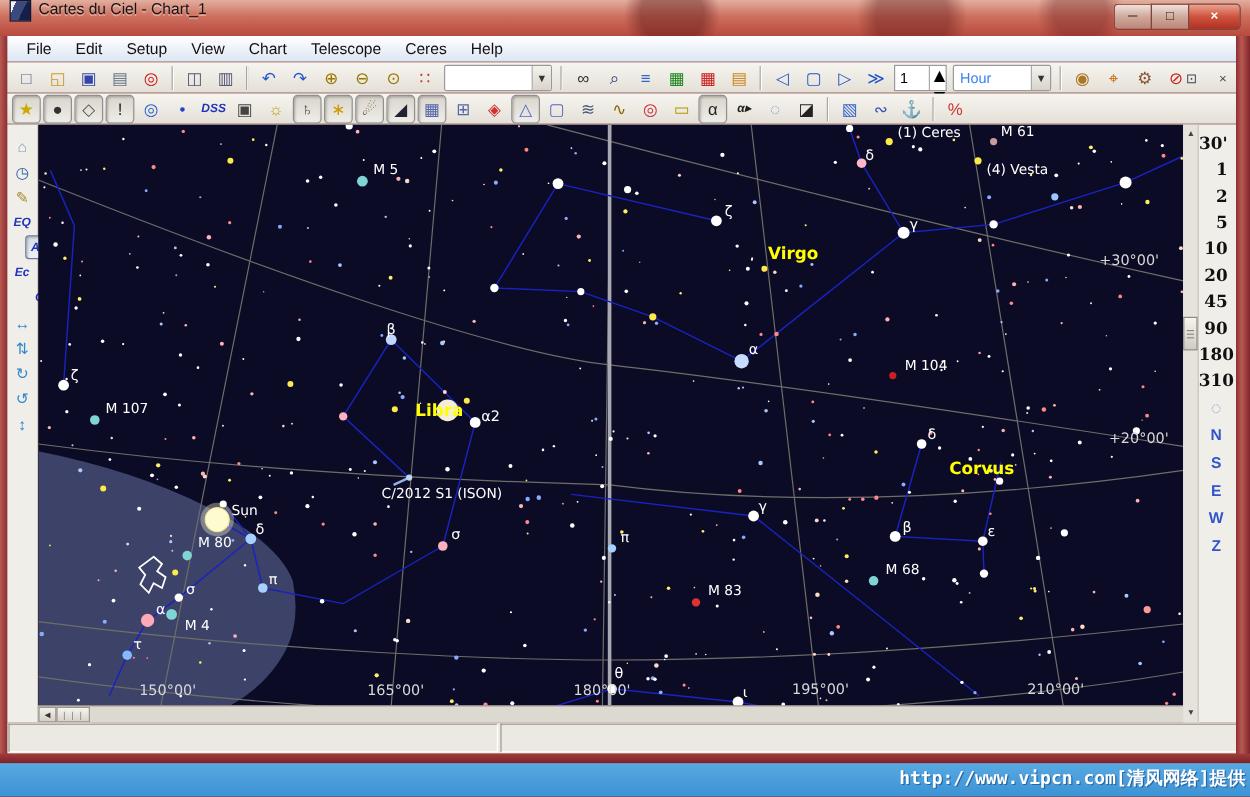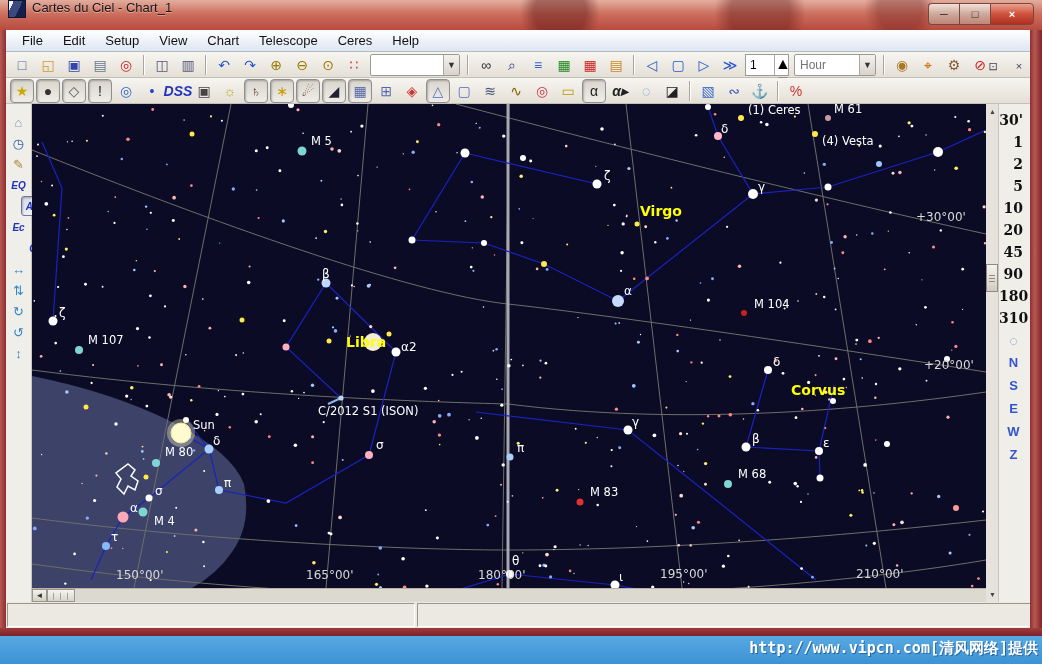--- a/index.html
+++ b/index.html
@@ -28,27 +28,27 @@
     background:linear-gradient(#ffffff,#dde6f3);border-bottom:1px solid #b9b9b9;
     display:flex;align-items:center;padding-left:6px;box-sizing:border-box;}
   .menu-item{padding:2px 10px;font-size:13px;color:#111;}
   
   .toolbar{position:absolute;left:6px;width:1030px;height:26px;
     background:linear-gradient(#f7f5f0,#e4e0d7);border-bottom:1px solid #c3bfb4;
     display:flex;align-items:center;padding:0 3px;box-sizing:border-box;}
   #toolbar-main{top:52px;} #toolbar-objects{top:78px;}
   .tbtn{width:22px;height:22px;margin:0 1px;display:flex;align-items:center;justify-content:center;
     font-size:14px;line-height:1;border:1px solid transparent;border-radius:3px;flex:0 0 auto;}
-  .tbtn.small-glyph{font-size:14px;font-weight:bold;font-style:italic;}
+  .tbtn.small-glyph{font-size:10px;font-weight:bold;font-style:italic;}
   .tbtn.pressed{border:1px solid #8f8f8f;border-radius:4px;
     background:linear-gradient(#d9d5cd,#efede7);box-shadow:inset 1px 1px 2px rgba(0,0,0,.25);}
   .tsep{width:1px;height:20px;background:#aaa69c;border-right:1px solid #fff;margin:0 4px;flex:0 0 auto;}
   .tcombo{height:20px;background:#fff;border:1px solid #9a9a9a;border-radius:2px;margin:0 3px;
     display:flex;align-items:center;justify-content:space-between;font-size:12px;flex:0 0 auto;}
-  .tcombo-val{padding-left:5px;color:#737373;white-space:nowrap;}
+  .tcombo-val{padding-left:5px;color:#3b82f6;white-space:nowrap;}
   .tcombo-arr{width:15px;height:100%;display:flex;align-items:center;justify-content:center;
     background:linear-gradient(#f4f2ee,#d8d4cb);border-left:1px solid #aaa;font-size:9px;color:#333;}
   .tspin{height:20px;background:#fff;border:1px solid #9a9a9a;margin:0 2px;display:flex;flex:0 0 auto;}
   .tspin-val{width:24px;font-size:12px;display:flex;align-items:center;padding-left:4px;}
   .tspin-btns{width:13px;display:flex;flex-direction:column;border-left:1px solid #aaa;}
   .tb-corner{position:absolute;right:4px;top:2px;display:flex;}
   .tb-corner .tbtn{font-size:11px;color:#445;}
   
   .sidebar{position:absolute;left:6px;top:104px;width:26px;height:498px;background:#f0eee9;
     border-right:1px solid #c9c5bb;display:flex;flex-direction:column;align-items:center;padding-top:8px;box-sizing:border-box;}

